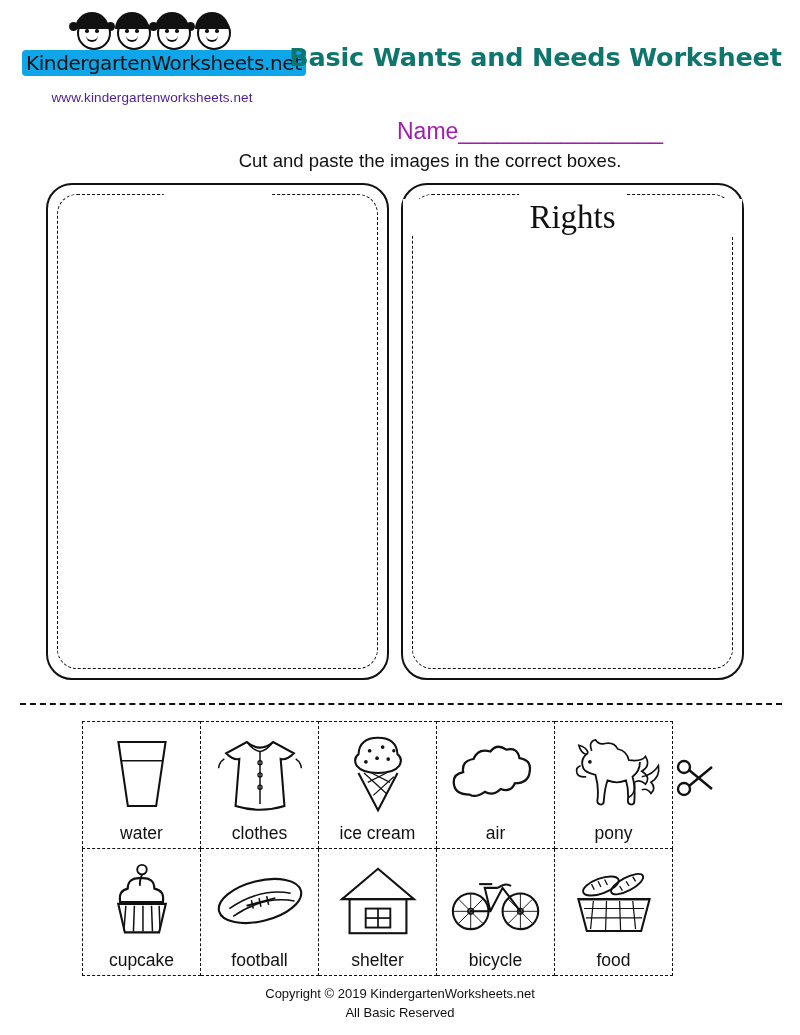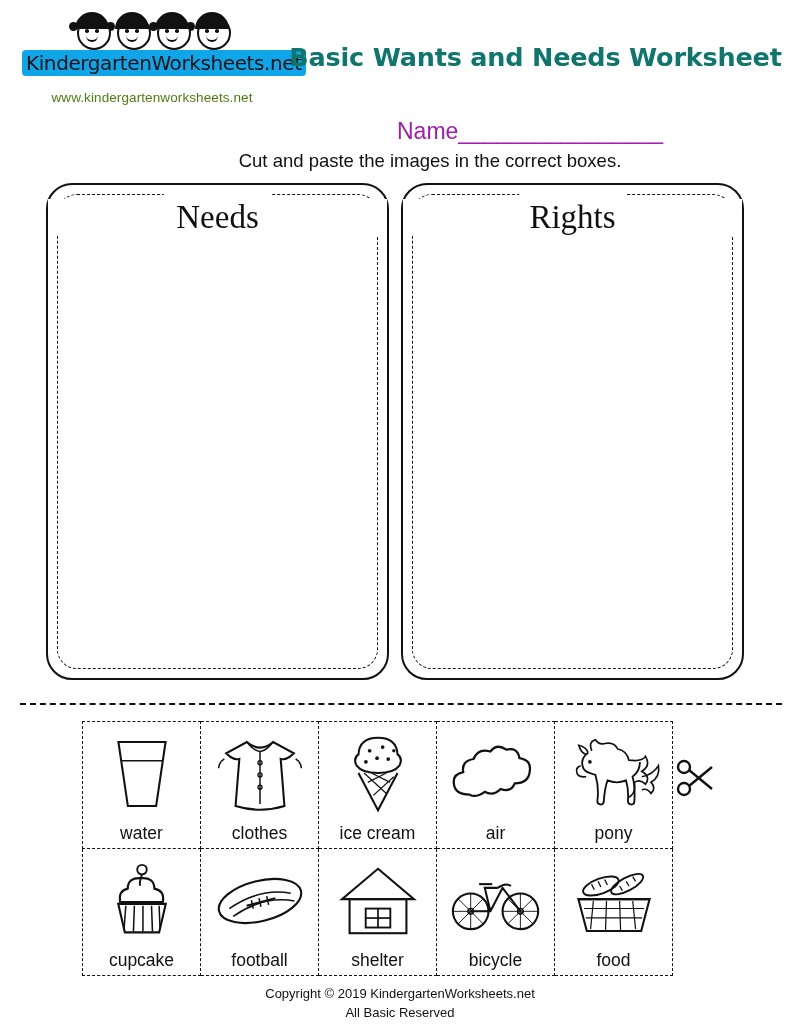--- a/index.html
+++ b/index.html
@@ -105,21 +105,21 @@
     background: #0ea5e9;
     display: inline-block;
     padding: 1px 4px;
     border-radius: 4px;
     white-space: nowrap;
   }
   .logo-url {
     margin-top: 14px;
     font-family: "Liberation Sans", sans-serif;
     font-size: 13.5px;
-    color: #4d7c0f;
+    color: #4c1d95;
     letter-spacing: 0.1px;
   }
 
   .doc-title {
     position: absolute;
     left: 288px;
     top: 42px;
     width: 495px;
     text-align: center;
     font-family: "DejaVu Sans", sans-serif;
@@ -324,21 +324,20 @@
 </div>
 
 <div class="name-line">Name________________</div>
 <div class="instructions">Cut and paste the images in the correct boxes.</div>
 
 <div class="boxes">
 
   <div class="cat-box needs">
     <div class="cat-inner"></div>
     <div class="cat-label-mask" style="width: 108.469px;"></div>
-    <div class="cat-label">Needs</div>
   </div>
 
   <div class="cat-box wants">
     <div class="cat-inner"></div>
     <div class="cat-label-mask" style="width: 107.672px;"></div>
     <div class="cat-label">Rights</div>
   </div>
 </div>
 
 <div class="cut-line"></div>

